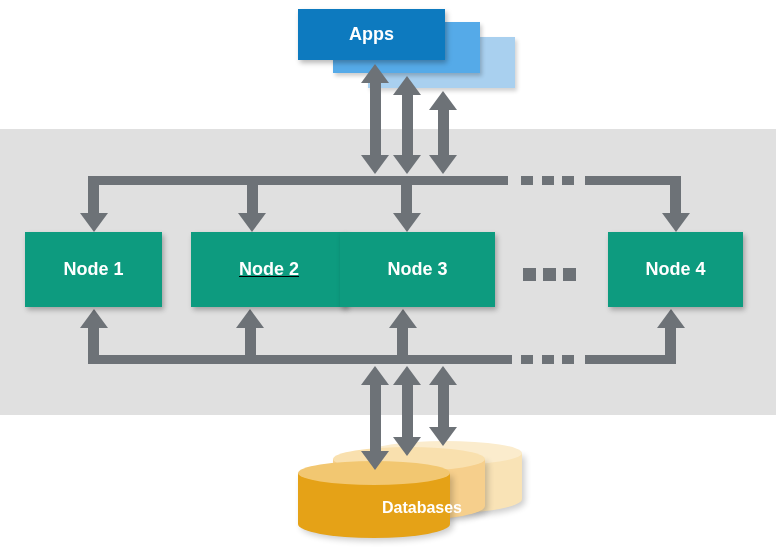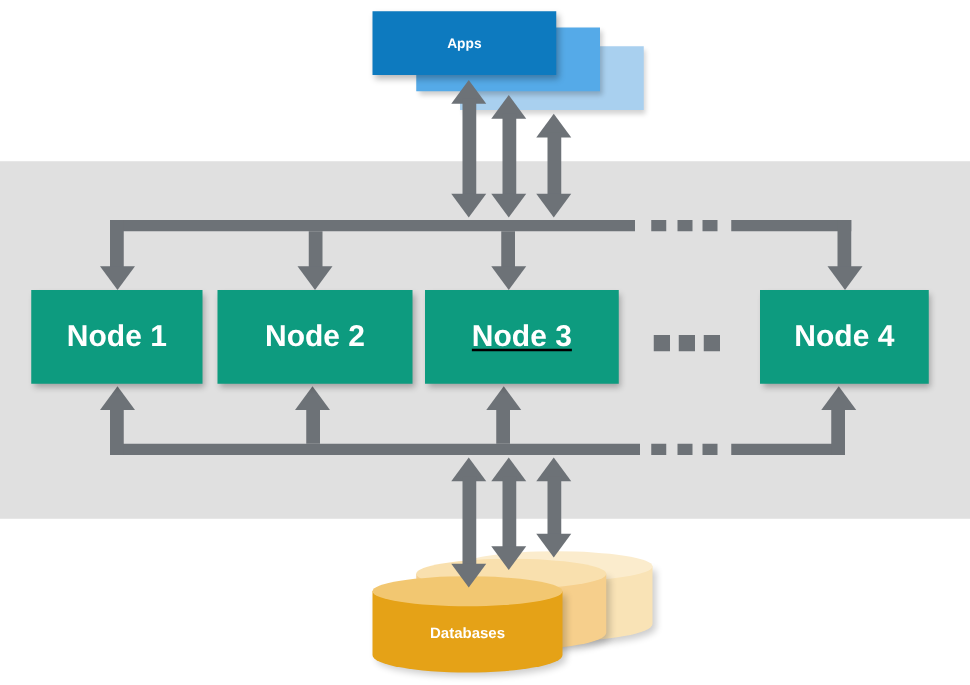--- a/index.html
+++ b/index.html
@@ -17,21 +17,21 @@
   }
   .band{position:absolute;left:0;top:129px;width:776px;height:286px;background:var(--band-gray);z-index:0;}
   .title{position:absolute;left:27px;top:136px;font-size:20px;font-weight:700;color:var(--title-color);z-index:1;}
 
   
   .app-box{position:absolute;width:147px;height:51px;z-index:2;}
   .app-back{left:368px;top:37px;background:var(--apps-back);box-shadow:2px 3px 4px rgba(0,0,0,.18);}
   .app-mid{left:333px;top:22px;background:var(--apps-mid);box-shadow:2px 3px 4px rgba(0,0,0,.2);}
   .app-front{left:298px;top:9px;background:var(--apps-front);box-shadow:2px 3px 5px rgba(0,0,0,.28);
     display:flex;align-items:center;justify-content:center;}
-  .box-label{color:#fff;font-weight:700;font-size:11px;}
+  .box-label{color:#fff;font-weight:700;font-size:18px;}
 
   
   .hbar{position:absolute;height:9px;background:var(--arrow-gray);z-index:1;}
   .vbar{position:absolute;width:11px;background:var(--arrow-gray);z-index:1;}
   .dash{position:absolute;width:12px;height:9px;background:var(--arrow-gray);z-index:1;}
   .head-down{position:absolute;width:0;height:0;border-left:14px solid transparent;
     border-right:14px solid transparent;border-top:19px solid var(--arrow-gray);z-index:1;}
   .head-up{position:absolute;width:0;height:0;border-left:14px solid transparent;
     border-right:14px solid transparent;border-bottom:19px solid var(--arrow-gray);z-index:1;}
 
@@ -39,39 +39,39 @@
   .darrow{position:absolute;width:28px;z-index:3;}
   .darrow .shaft{position:absolute;left:8.5px;top:15px;bottom:15px;width:11px;background:var(--arrow-gray);}
   .darrow .tip-up{position:absolute;top:0;left:0;width:0;height:0;border-left:14px solid transparent;
     border-right:14px solid transparent;border-bottom:19px solid var(--arrow-gray);}
   .darrow .tip-down{position:absolute;bottom:0;left:0;width:0;height:0;border-left:14px solid transparent;
     border-right:14px solid transparent;border-top:19px solid var(--arrow-gray);}
 
   
   .node{position:absolute;top:232px;height:75px;background:var(--node-green);z-index:2;
     display:flex;align-items:center;justify-content:center;box-shadow:2px 3px 5px rgba(0,0,0,.28);}
-  .node .box-label{font-size:24px;}
-  .node1{left:25px;width:137px;} .node2{left:174px;width:156px;}
-  .node3{left:340px;width:155px;text-decoration:underline;} .node4{left:608px;width:135px;justify-content:center;}
+  .node .box-label{font-size:18px;}
+  .node1{left:25px;width:137px;} .node2{left:191px;width:156px;text-decoration:underline;}
+  .node3{left:340px;width:155px;} .node4{left:608px;width:135px;justify-content:center;}
 
   .dot{position:absolute;top:268px;width:13px;height:13px;background:var(--arrow-gray);z-index:1;}
 
   
   .cyl{position:absolute;z-index:2;}
   .cyl .cyl-body{position:absolute;left:0;right:0;top:12px;bottom:0;
     border-radius:0 0 50% 50% / 0 0 14px 14px;box-shadow:3px 3px 6px rgba(0,0,0,.2);}
   .cyl .cyl-top{position:absolute;left:0;top:0;width:100%;height:24px;border-radius:50%;}
   .cyl-back{left:368px;top:441px;width:154px;height:72px;}
   .cyl-back .cyl-body{background:var(--db-back);} .cyl-back .cyl-top{background:var(--db-back-top);}
   .cyl-mid{left:333px;top:447px;width:152px;height:73px;}
   .cyl-mid .cyl-body{background:var(--db-mid);} .cyl-mid .cyl-top{background:var(--db-mid-top);}
   .cyl-front{left:298px;top:461px;width:152px;height:77px;}
   .cyl-front .cyl-body{background:var(--db-front);} .cyl-front .cyl-top{background:var(--db-front-top);}
   .cyl-label{position:absolute;left:0;top:38px;width:100%;text-align:center;color:#fff;
-    font-weight:700;font-size:12px;z-index:3;}
+    font-weight:700;font-size:16px;z-index:3;padding-left:48px;}
 </style>
 </head>
 <body>
 
 <div class="stage">
 
   <div class="band"></div>
 
   <div class="app-box app-back"></div>
   <div class="app-box app-mid"></div>

